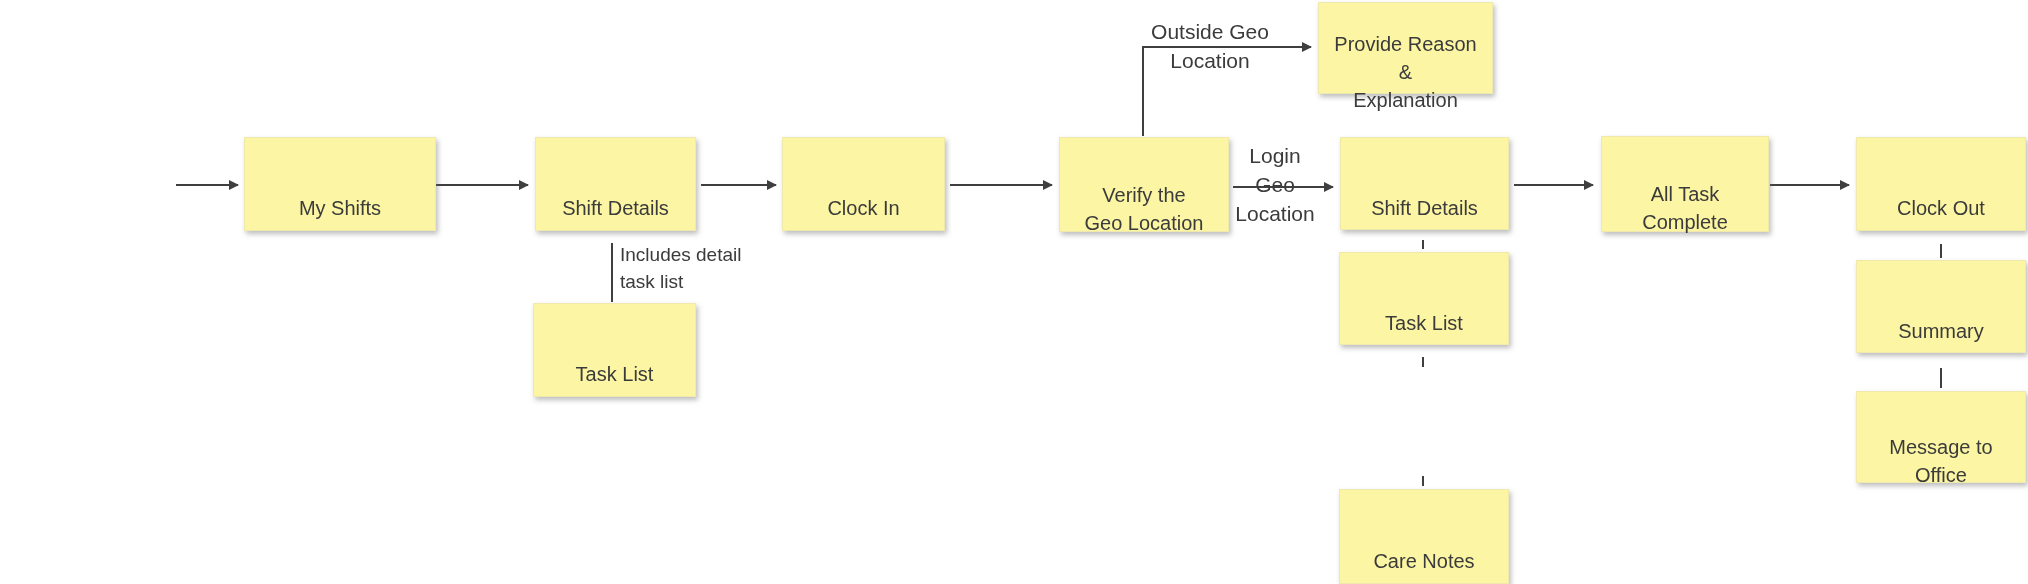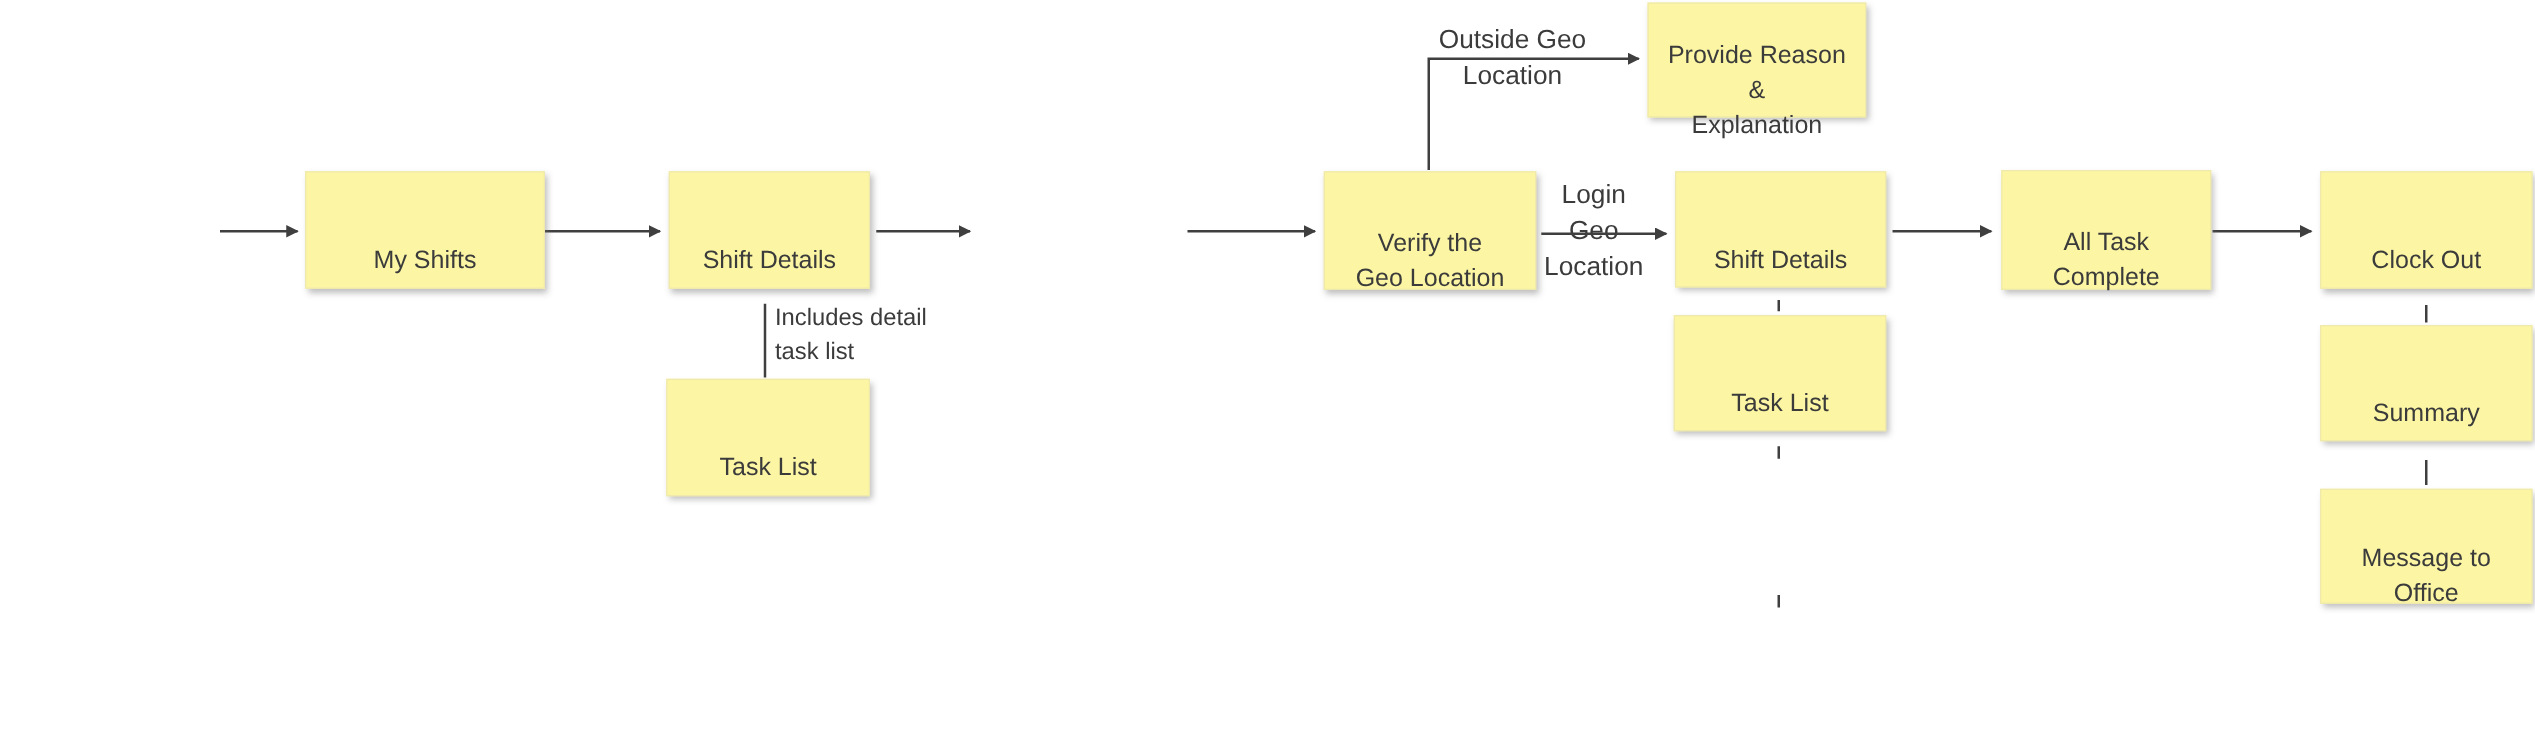--- a/index.html
+++ b/index.html
@@ -101,34 +101,40 @@
 
   <div class="note n-my-shifts">
     <span>My Shifts</span>
   </div>
   <div class="note n-shift-details-1">
     <span>Shift Details</span>
   </div>
   <div class="note n-task-list-1">
     <span>Task List</span>
   </div>
+  <div class="note n-clock-in">
+    <span>Clock In</span>
+  </div>
   <div class="note n-verify-geo">
     <span>Verify the
 Geo Location</span>
   </div>
   <div class="note n-provide-reason">
     <span>Provide Reason
 &amp;
 Explanation</span>
   </div>
   <div class="note n-shift-details-2">
     <span>Shift Details</span>
   </div>
   <div class="note n-task-list-2">
     <span>Task List</span>
+  </div>
+  <div class="note n-care-notes">
+    <span>Care Notes</span>
   </div>
   <div class="note n-all-task-complete">
     <span>All Task
 Complete</span>
   </div>
   <div class="note n-clock-out">
     <span>Clock Out</span>
   </div>
   <div class="note n-message-to-office">
     <span>Message to

